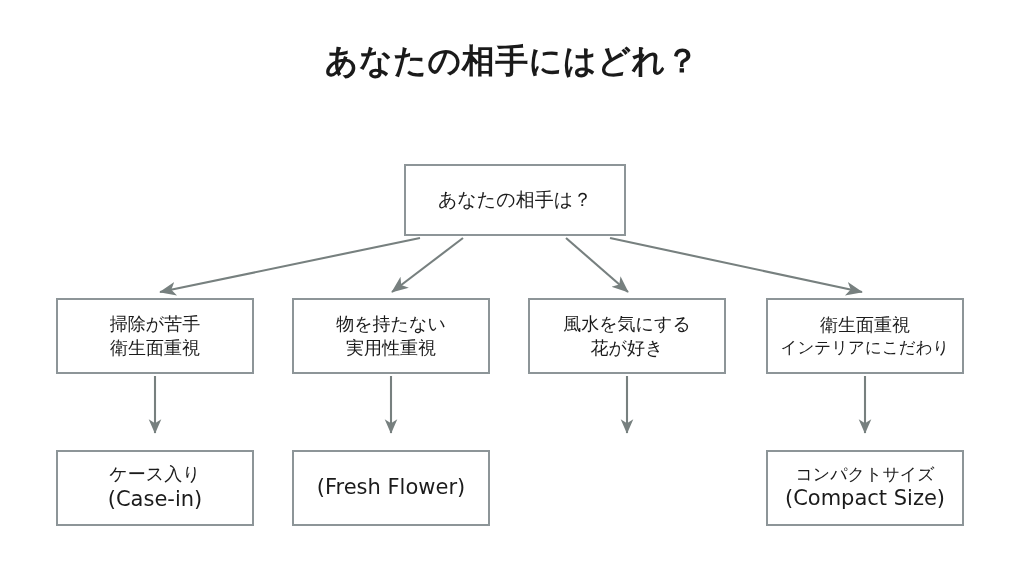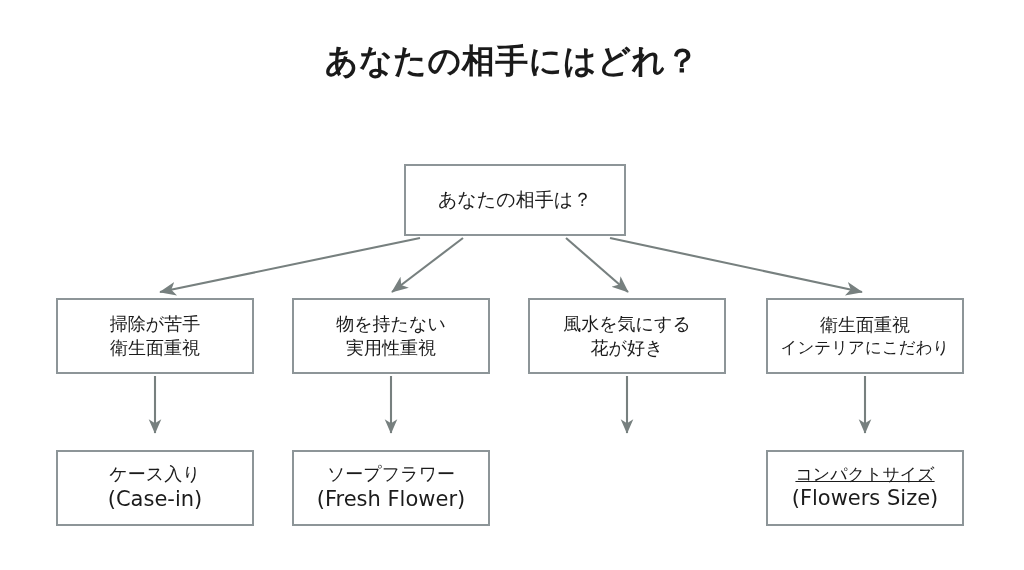--- a/index.html
+++ b/index.html
@@ -102,21 +102,20 @@
   }
   .node.result .node-line {
     font-size: 18px;
     font-weight: 400;
   }
   .node.result .node-line.en {
     font-size: 21px;
   }
   .node.result .node-line.small {
     font-size: 17px;
-    text-decoration: underline;
   }
 
   .col-0 { left: 56px; }
   .col-1 { left: 292px; }
   .col-2 { left: 528px; }
   .col-3 { left: 766px; }
 </style>
 </head>
 <body>
 
@@ -176,23 +175,22 @@
     <span class="node-line">衛生面重視</span>
     <span class="node-line small">インテリアにこだわり</span>
   </div>
 
   <div class="node result col-0">
     <span class="node-line">ケース入り</span>
     <span class="node-line en">(Case-in)</span>
   </div>
 
   <div class="node result col-1">
-    <span class="node-line">ソープフラワー</span>
     <span class="node-line en">(Fresh Flower)</span>
   </div>
 
 
   <div class="node result col-3">
     <span class="node-line small">コンパクトサイズ</span>
-    <span class="node-line en">(Flowers Size)</span>
+    <span class="node-line en">(Compact Size)</span>
   </div>
 
 </div>
 
 </body></html>

